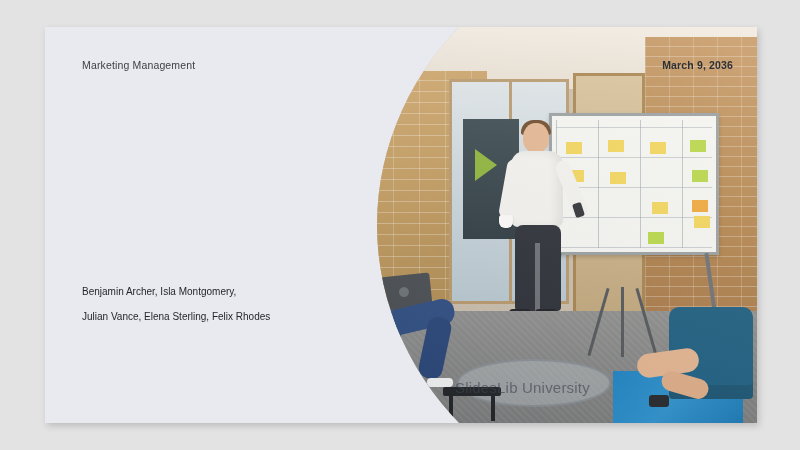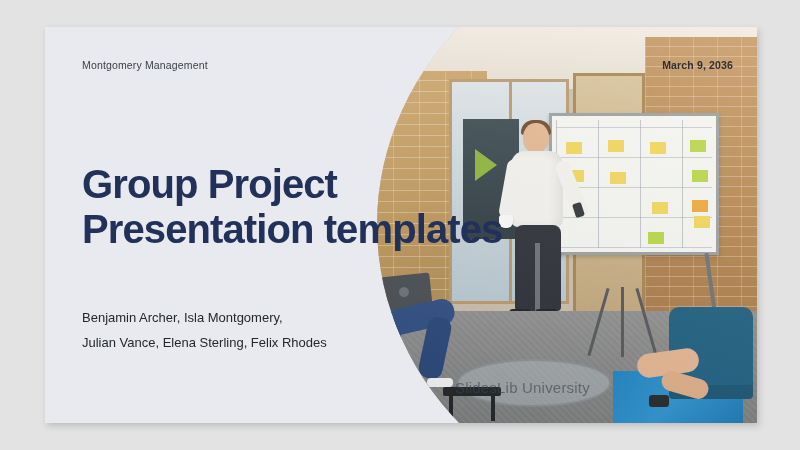--- a/index.html
+++ b/index.html
@@ -298,22 +298,22 @@
     position:absolute; left:37px; top:108px;
     font-size:40px; line-height:45px; font-weight:bold;
     color:#22315a; letter-spacing:-.9px;
     white-space:pre-line;
   }
   .subtitle{
     position:absolute; left:37px; top:201px;
     font-size:19px; color:#1d2126; letter-spacing:-.2px;
   }
   .authors{
-    position:absolute; left:37px; top:278px;
-    font-size:13px; line-height:25px; color:#23272c;
+    position:absolute; left:37px; top:252px;
+    font-size:10px; line-height:25px; color:#23272c;
     white-space:pre-line;
   }
 </style>
 </head>
 <body>
 
 <div id="stage">
 
   <div id="slide">
 
@@ -396,25 +396,23 @@
             <div class="heel"></div>
           </div>
 
           <div class="photo-grade"></div>
         </div>
       </div>
 
       <div class="watermark">SlidesLib University</div>
     </div>
 
-    <div class="kicker">Montgomery Management</div>
+    <div class="kicker">Marketing Management</div>
 
     <div class="date">March 9, 2036</div>
 
-    <h1 class="title">Group Project
-Presentation templates</h1>
 
 
     <div class="authors">Benjamin Archer, Isla Montgomery,
 Julian Vance, Elena Sterling, Felix Rhodes</div>
 
   </div>
 </div>
 
 </body></html>

